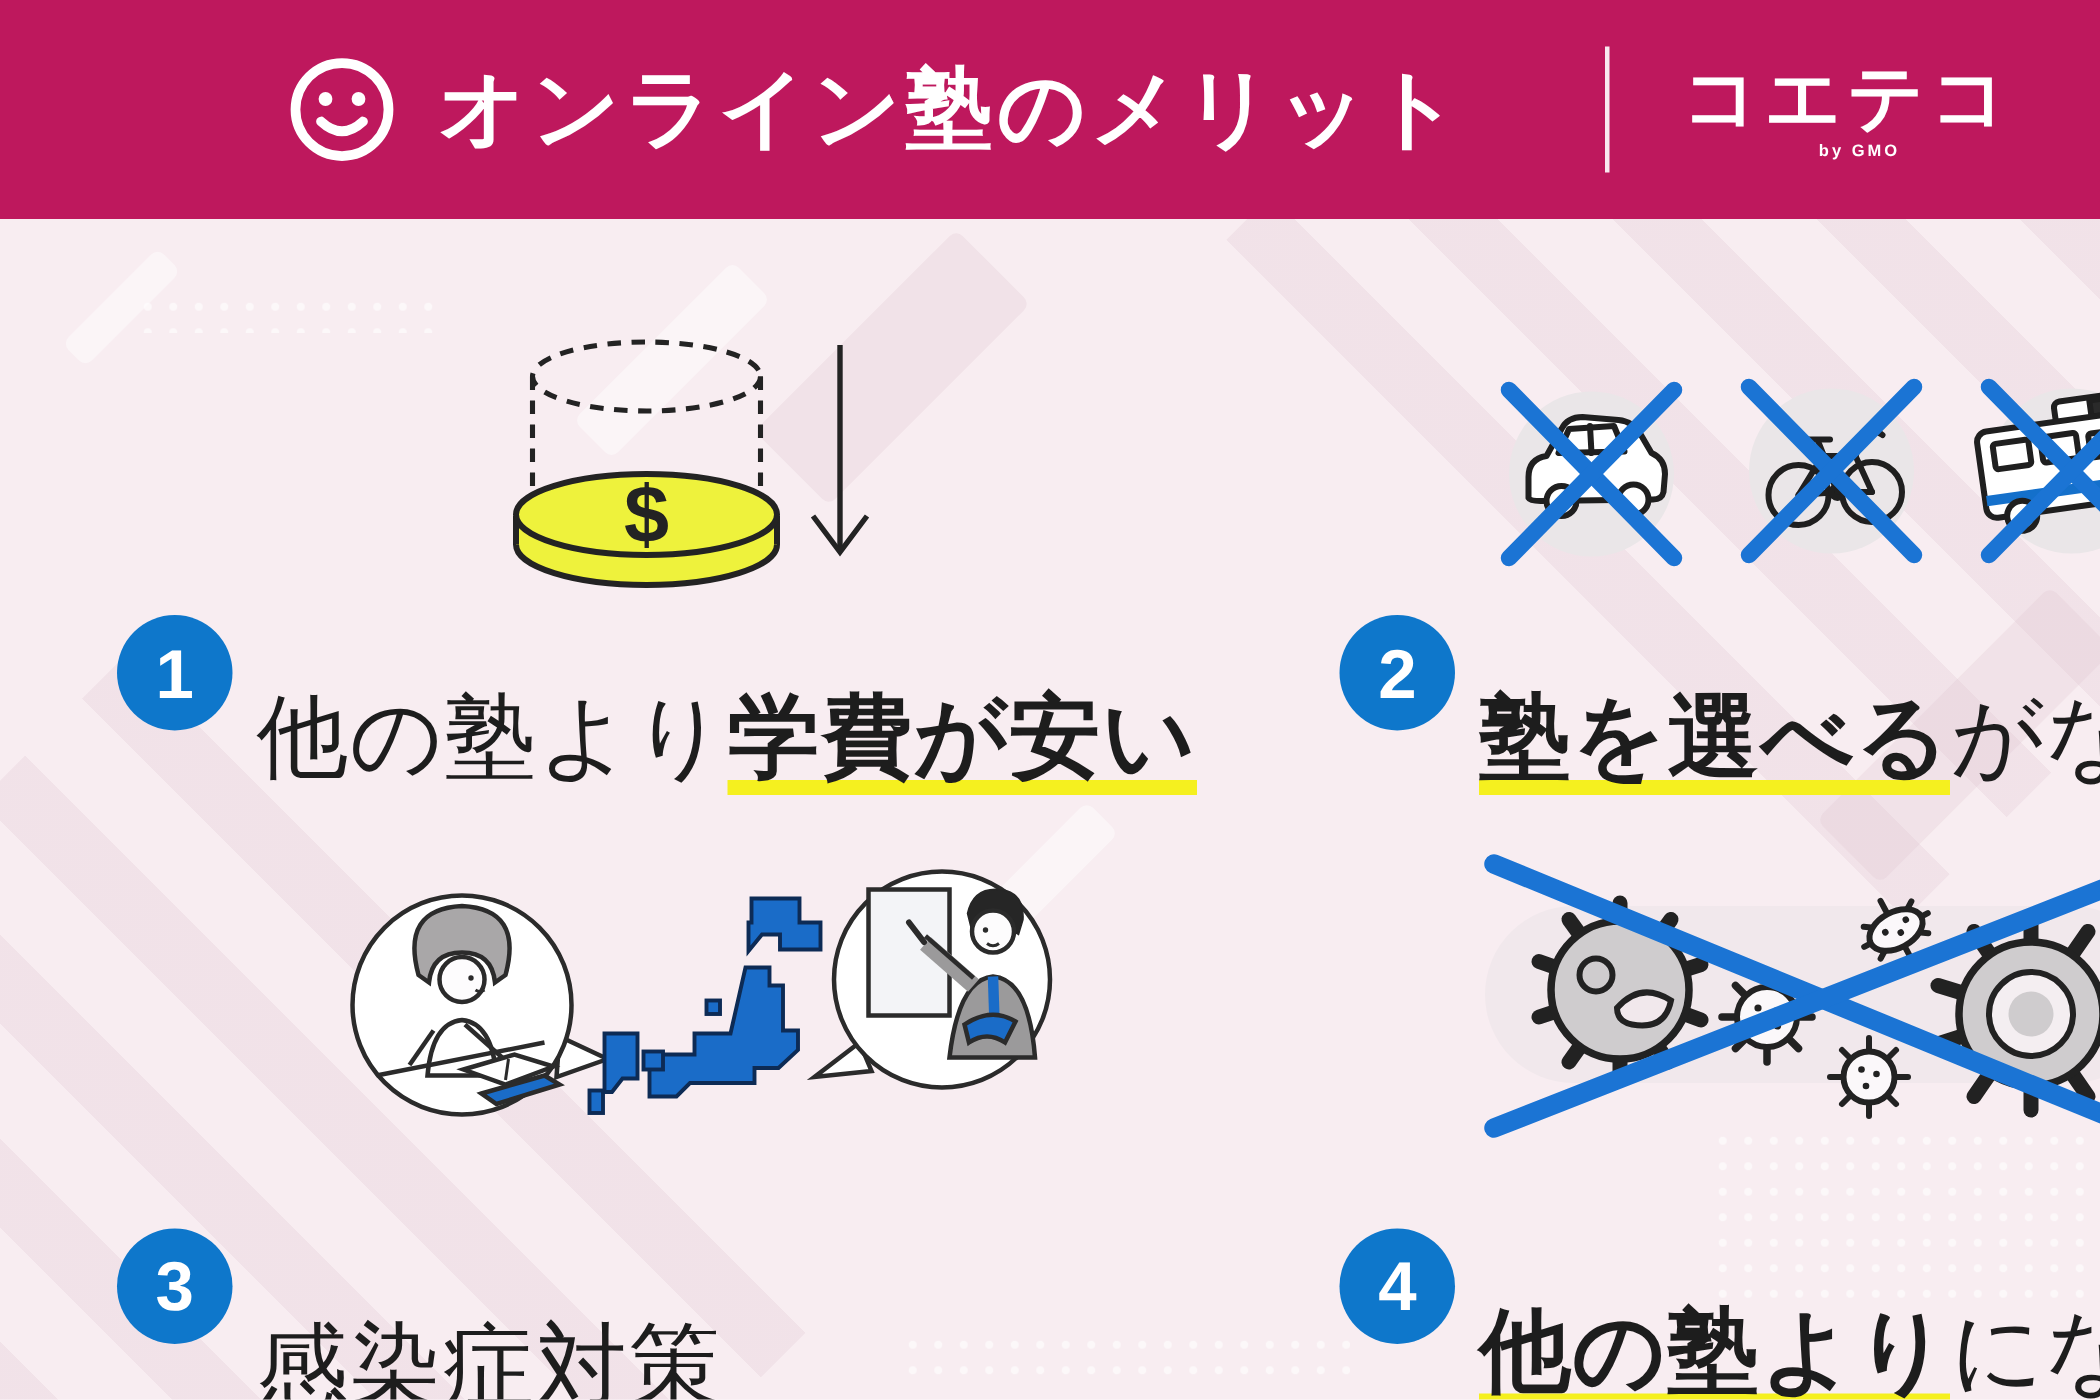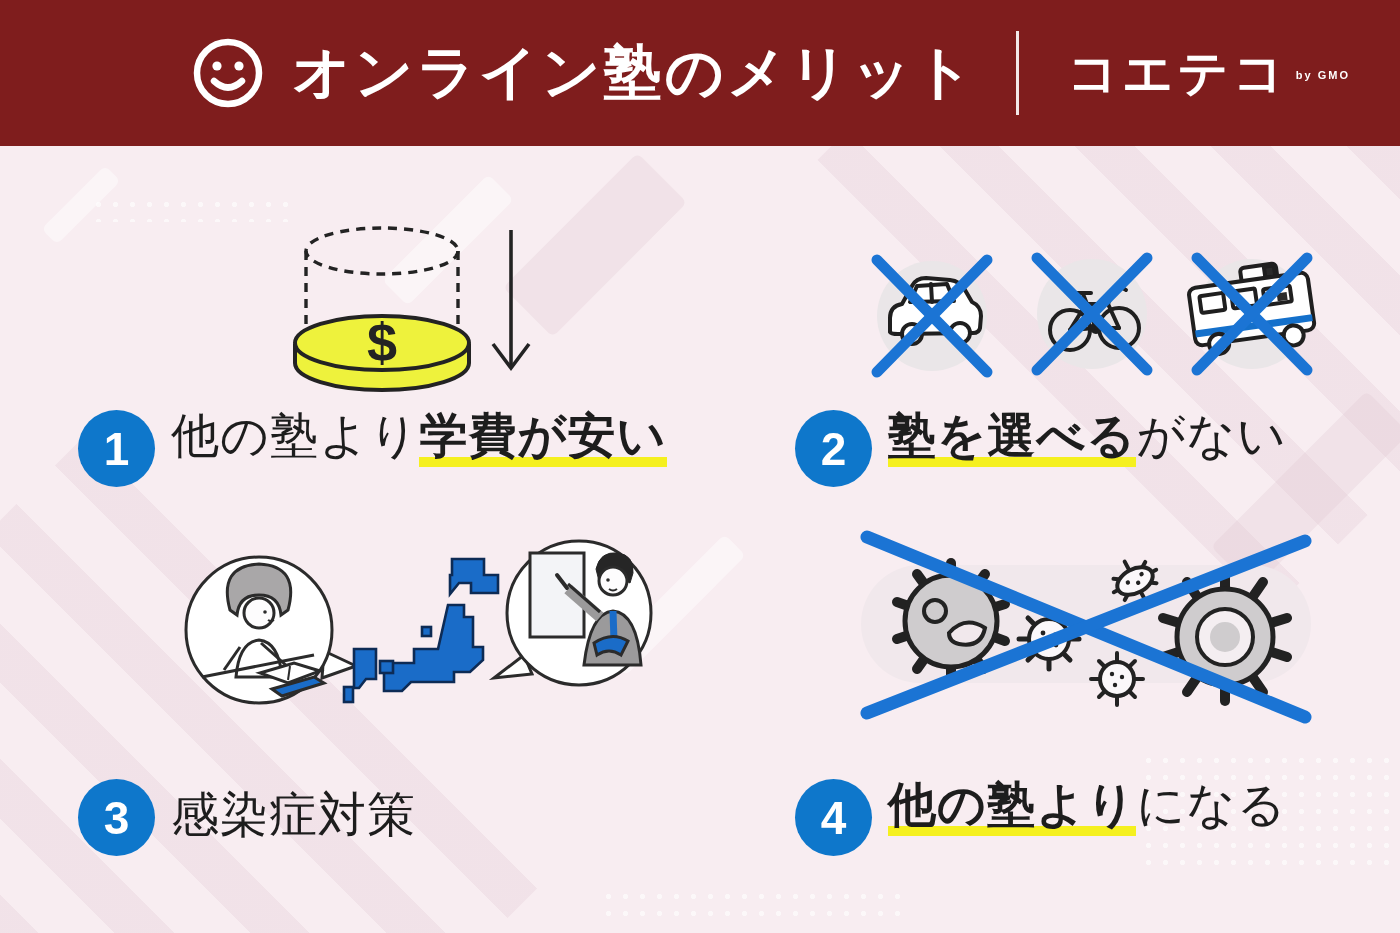--- a/index.html
+++ b/index.html
@@ -15,46 +15,46 @@
   .corner-stripes{
     width:640px;height:640px;transform:rotate(45deg);
     background:repeating-linear-gradient(0deg,rgba(233,213,222,.45) 0 42px,rgba(253,245,249,0) 42px 96px);
   }
   .dots{
     background-image:radial-gradient(circle,rgba(255,255,255,.75) 2.4px,rgba(255,255,255,0) 3px);
     background-size:17px 17px;opacity:.8;
   }
   
   .header{
-    position:relative;height:146px;background:#7f1d1d;
+    position:relative;height:146px;background:#be185d;
     display:flex;align-items:center;
   }
   .header-left{display:flex;align-items:center;gap:28px;margin-left:192px;}
   .page-title{color:#ffffff;font-size:58px;font-weight:800;letter-spacing:3px;white-space:nowrap;}
   .header-right{margin-left:auto;display:flex;align-items:center;margin-right:58px;}
   .header-divider{width:3px;height:84px;background:rgba(255,255,255,.9);margin-right:48px;}
-  .logo{display:flex;flex-direction:row;align-items:center;min-width:215px;}
+  .logo{display:flex;flex-direction:column;align-items:center;min-width:215px;}
   .logo-main{color:#fff;font-size:50px;font-weight:800;letter-spacing:4px;line-height:1.05;}
   .logo-byline{color:#fff;font-size:11px;font-weight:700;letter-spacing:2px;margin-top:4px;align-self:center;transform:translateX(8px);}
   
   .grid{position:relative;display:grid;grid-template-columns:1fr 1fr;padding:0 70px;}
   .cell{display:flex;flex-direction:column;}
   .cell.right{padding-left:95px;}
   .cell.left{padding-left:8px;}
   .illus{display:flex;justify-content:center;align-items:flex-end;}
   .illus.top{height:250px;}
   .illus.bottom{height:268px;margin-top:10px;align-items:center;}
   
   .caption{display:flex;align-items:flex-start;gap:16px;margin-top:12px;}
   .badge{
     flex:0 0 auto;width:77px;height:77px;border-radius:50%;
     background:#0e77cb;color:#fff;font-size:46px;font-weight:800;
     display:flex;align-items:center;justify-content:center;margin-top:2px;
   }
-  .cap-text{color:#1d1d1d;font-size:48px;line-height:1.16;letter-spacing:1px;white-space:nowrap;}
+  .cap-text{color:#1d1d1d;font-size:61px;line-height:1.16;letter-spacing:1px;white-space:nowrap;margin-top:48px;}
   .seg-reg{font-weight:500;}
   .seg-hl{
     font-weight:800;
     padding-bottom:5px;
     background:linear-gradient(#f5f01f,#f5f01f) left bottom / 100% 10px no-repeat;
   }
   .line2{font-weight:500;margin-top:10px;}
 </style>
 </head>
 <body>

